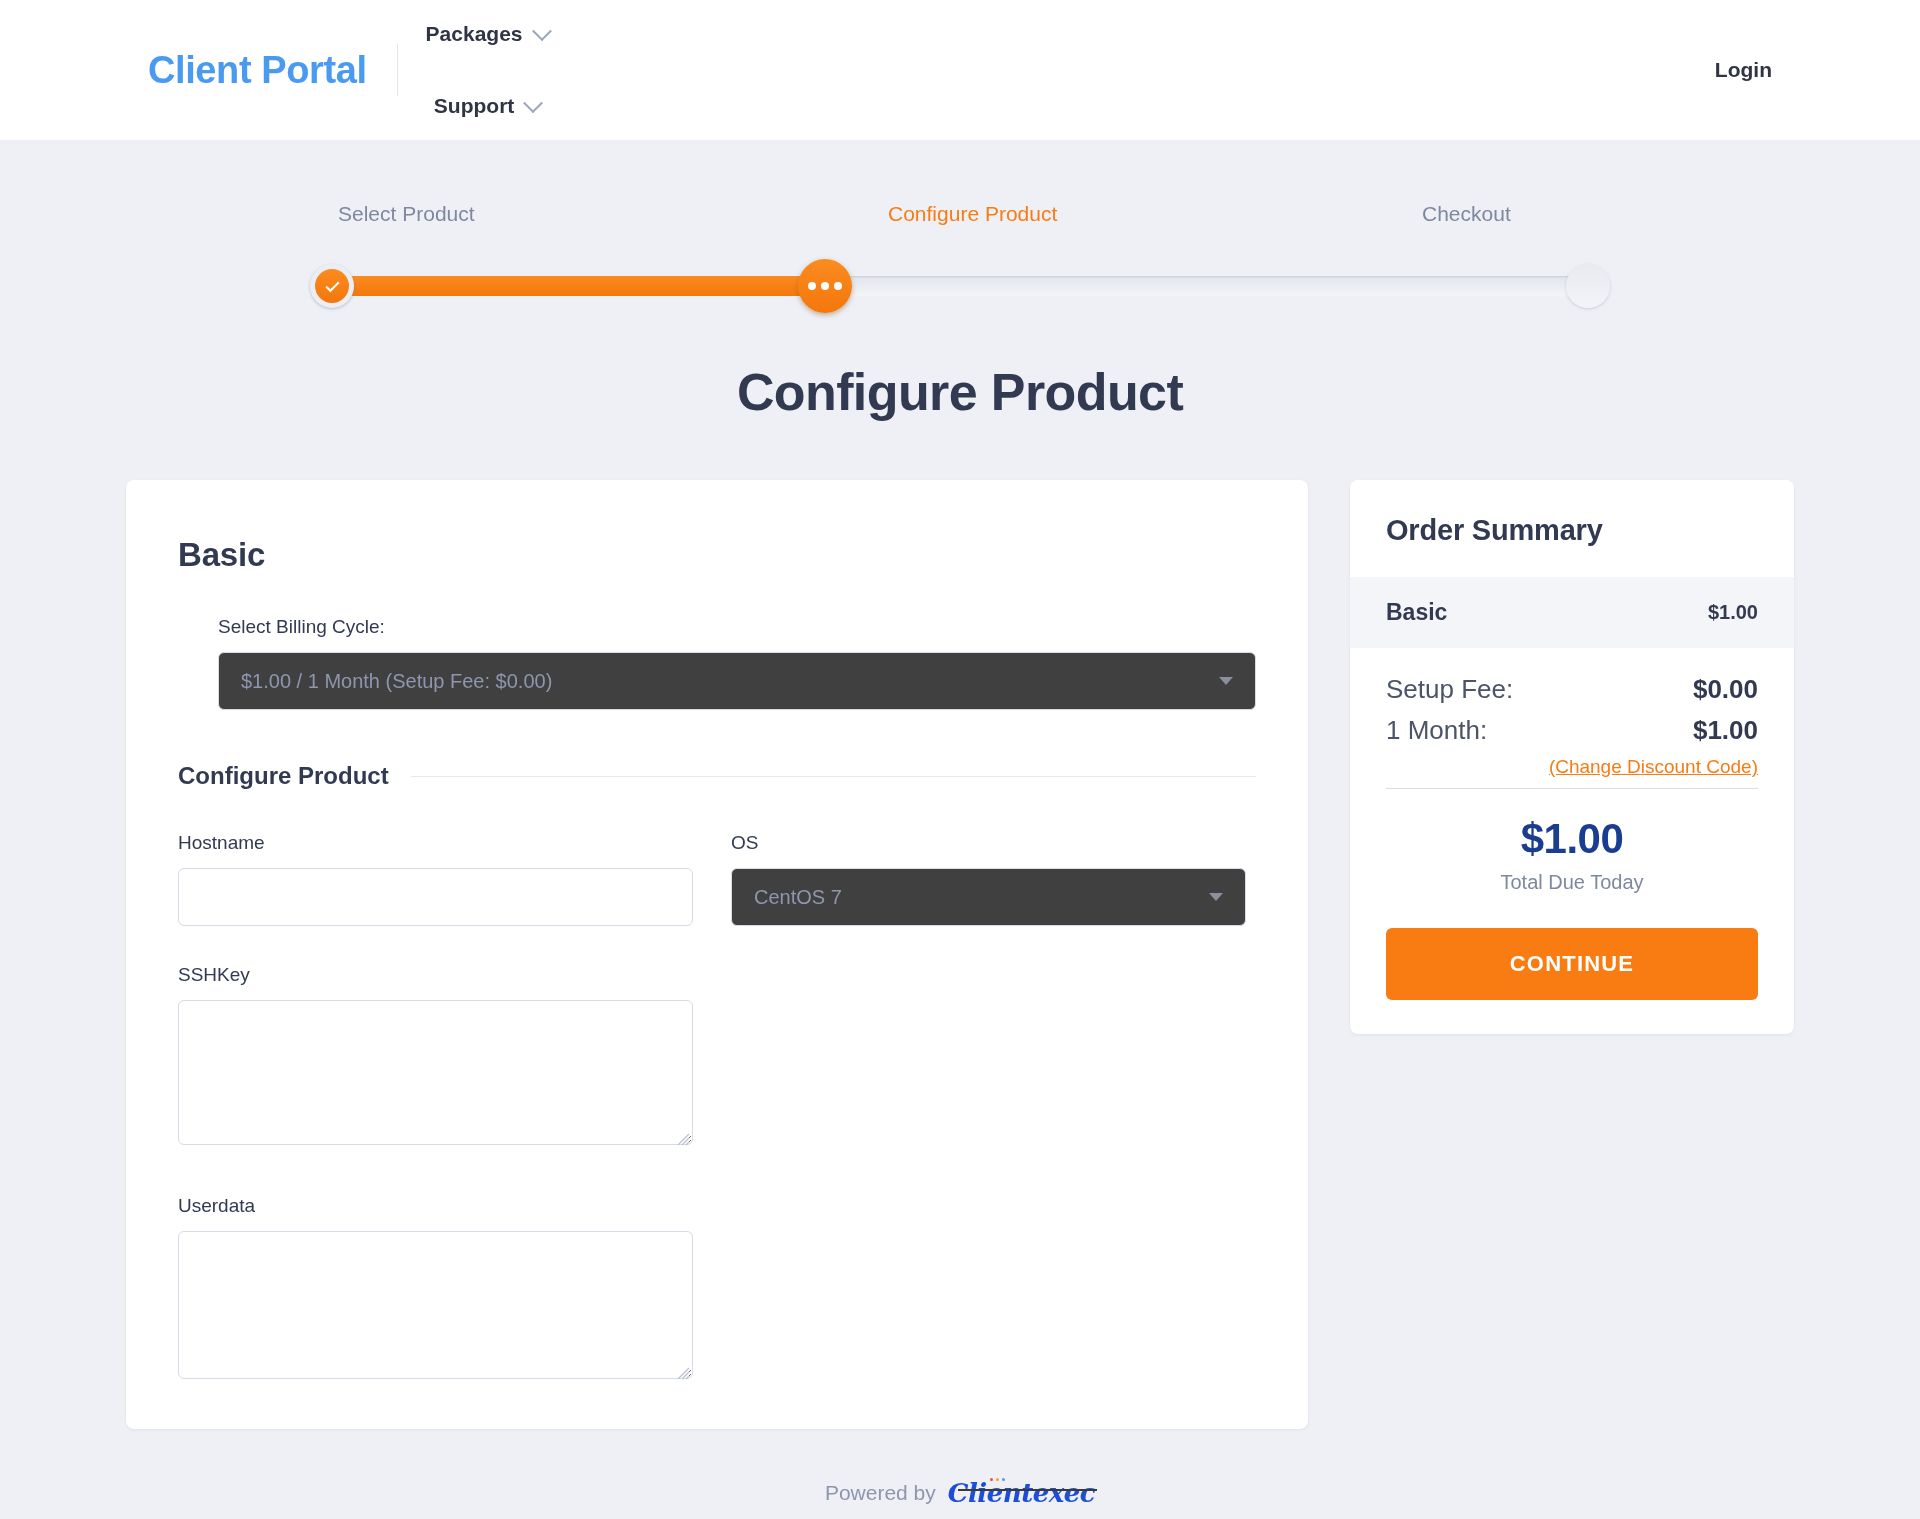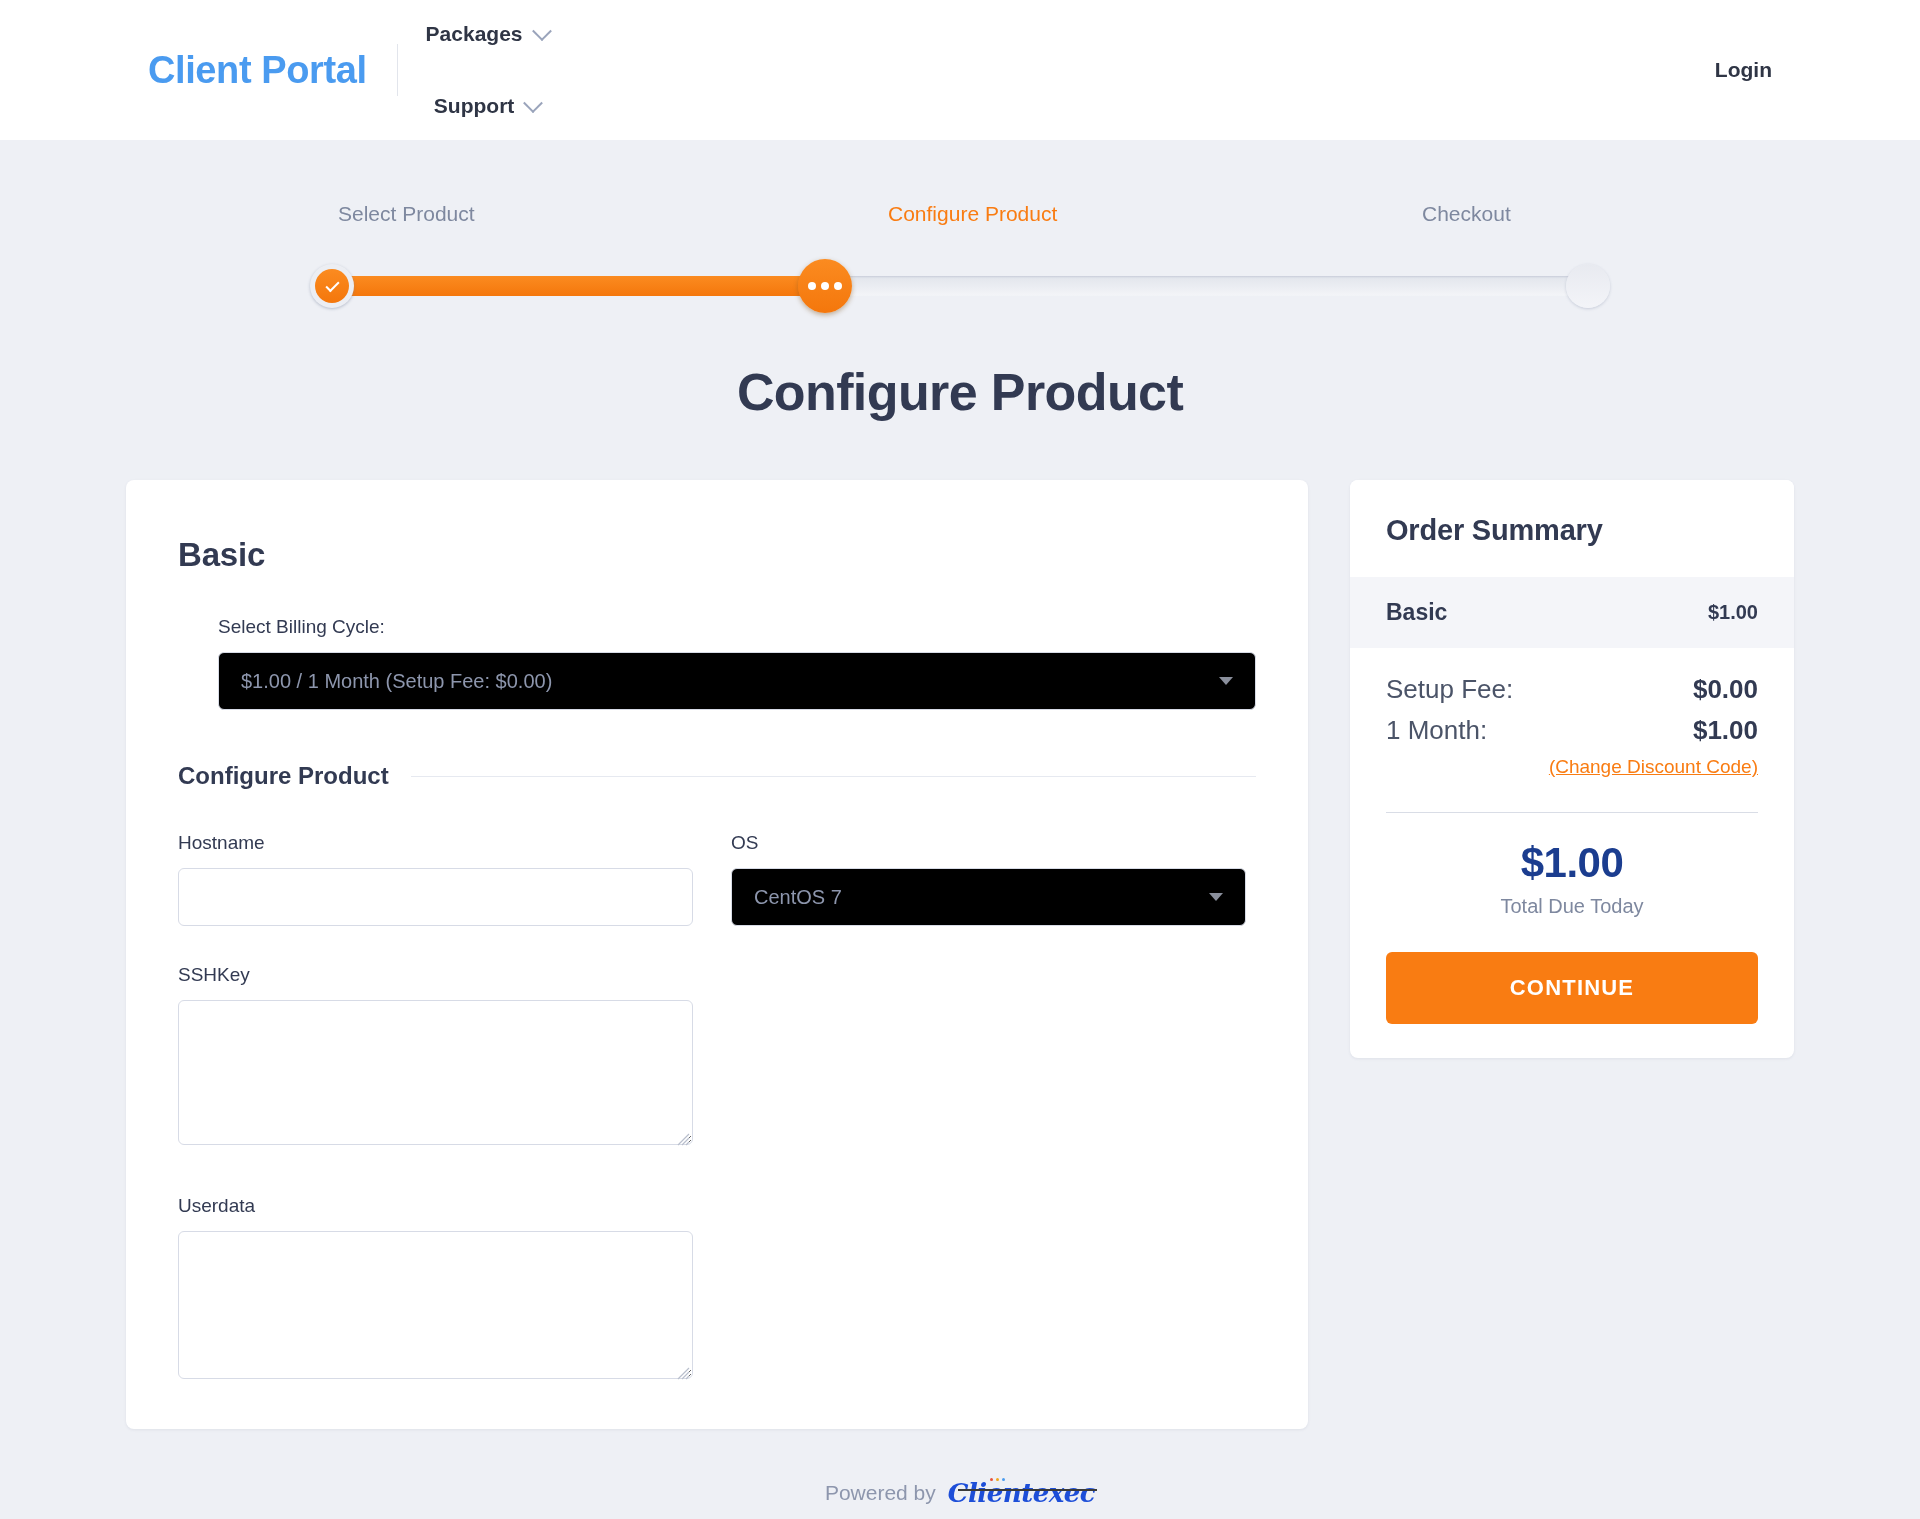--- a/index.html
+++ b/index.html
@@ -211,21 +211,21 @@
     color: #323a52;
     margin-bottom: 14px;
     display: block;
   }
 
   .select-box, .text-box {
     width: 100%;
     height: 58px;
     border: 1px solid #d7dbe6;
     border-radius: 6px;
-    background: #000000;
+    background: #404040;
     display: flex;
     align-items: center;
     padding: 0 22px;
     font-size: 20px;
     color: #8d96ad;
     position: relative;
     cursor: pointer;
   }
   .select-box .val { flex: 1 1 auto; }
   .caret {
@@ -329,21 +329,21 @@
     font-size: 26px;
     color: #4b5468;
     margin-bottom: 10px;
     gap: 36px;
   }
   .os-line .amt { font-weight: 700; color: #323a52; }
 
   .os-discount {
     text-align: right;
     margin-top: 10px;
-    margin-bottom: 34px;
+    margin-bottom: 10px;
   }
   .os-discount a {
     font-size: 19px;
     color: #f97c12;
     text-decoration: underline;
     cursor: pointer;
   }
   .os-divider { height: 1px; background: #d9dde6; margin: 0 0 26px 0; }
 
   .os-total {

